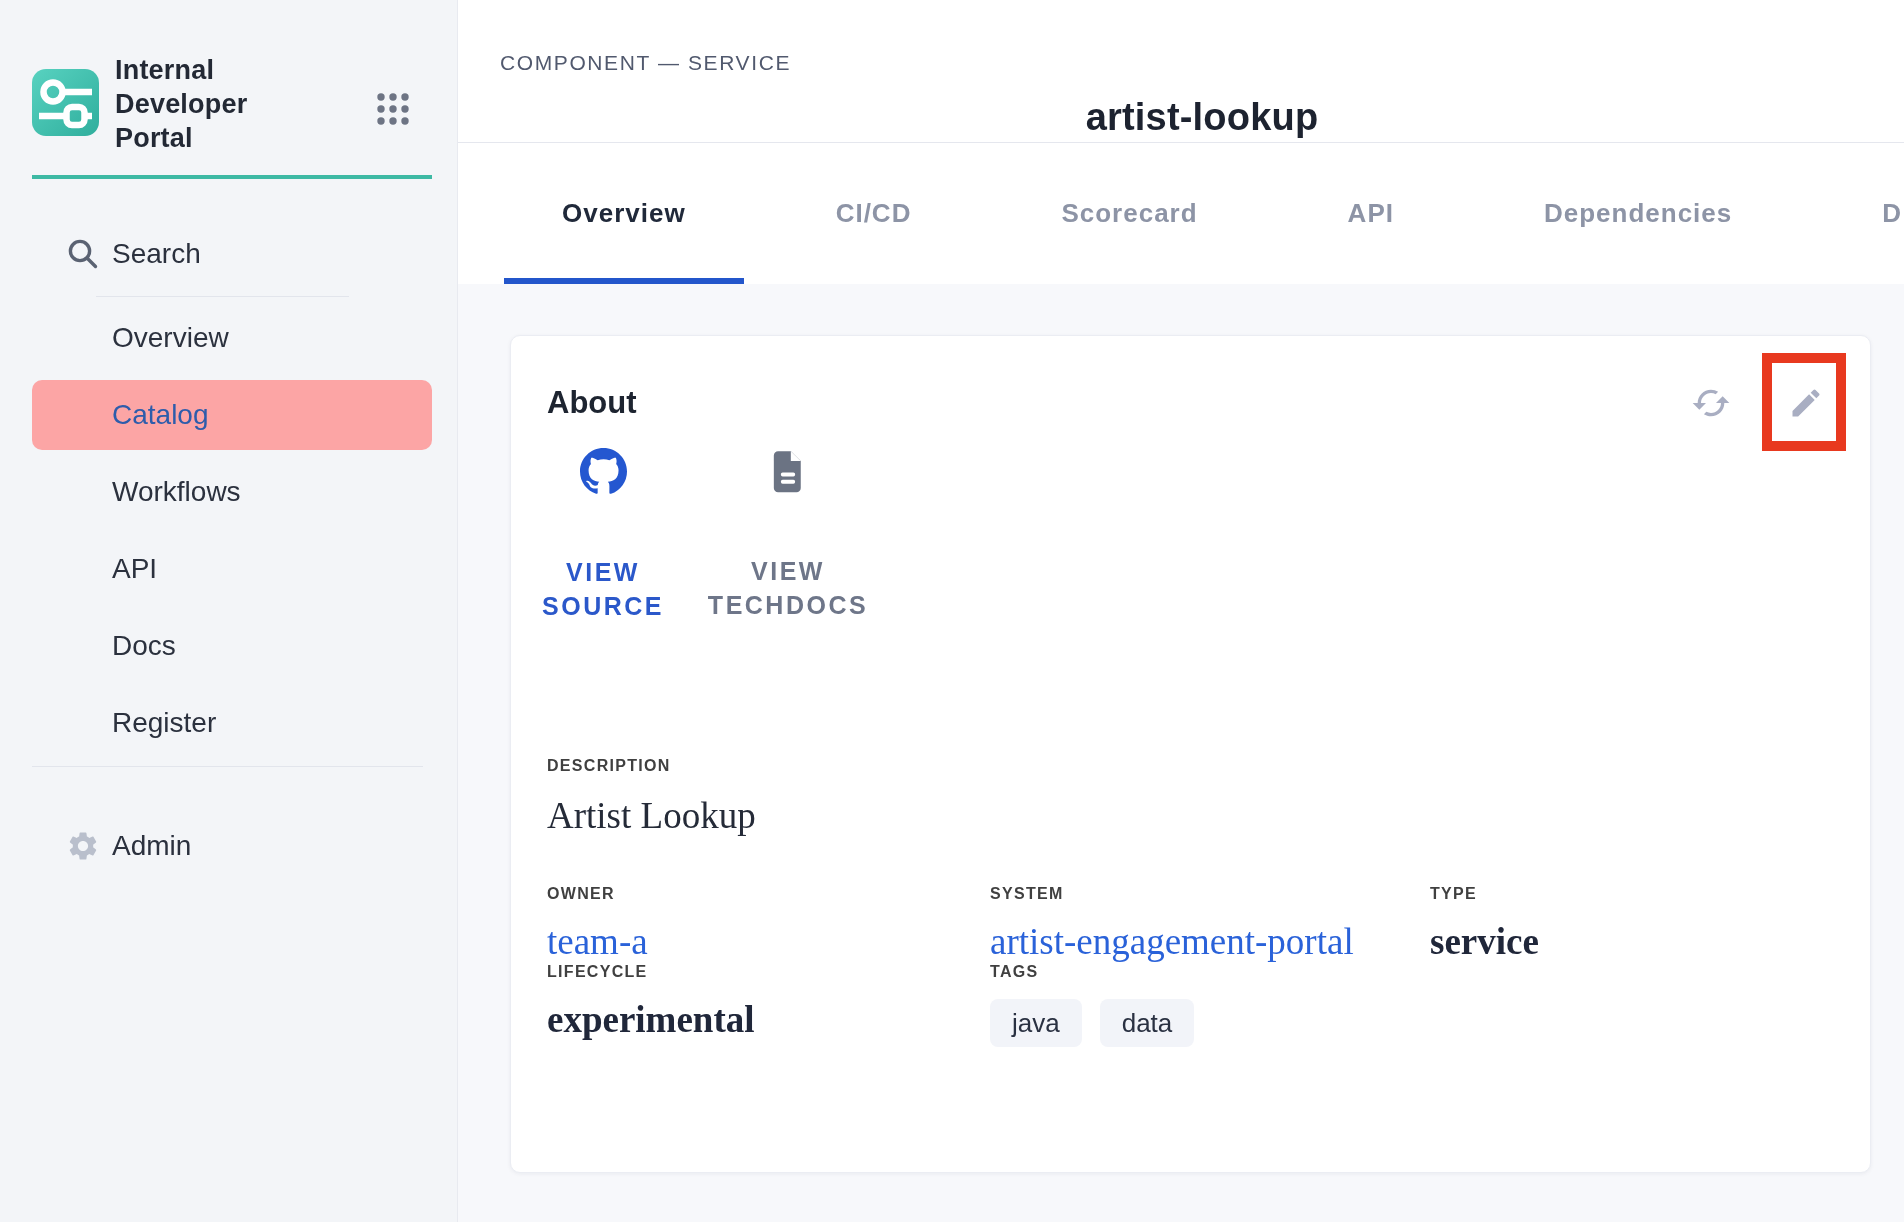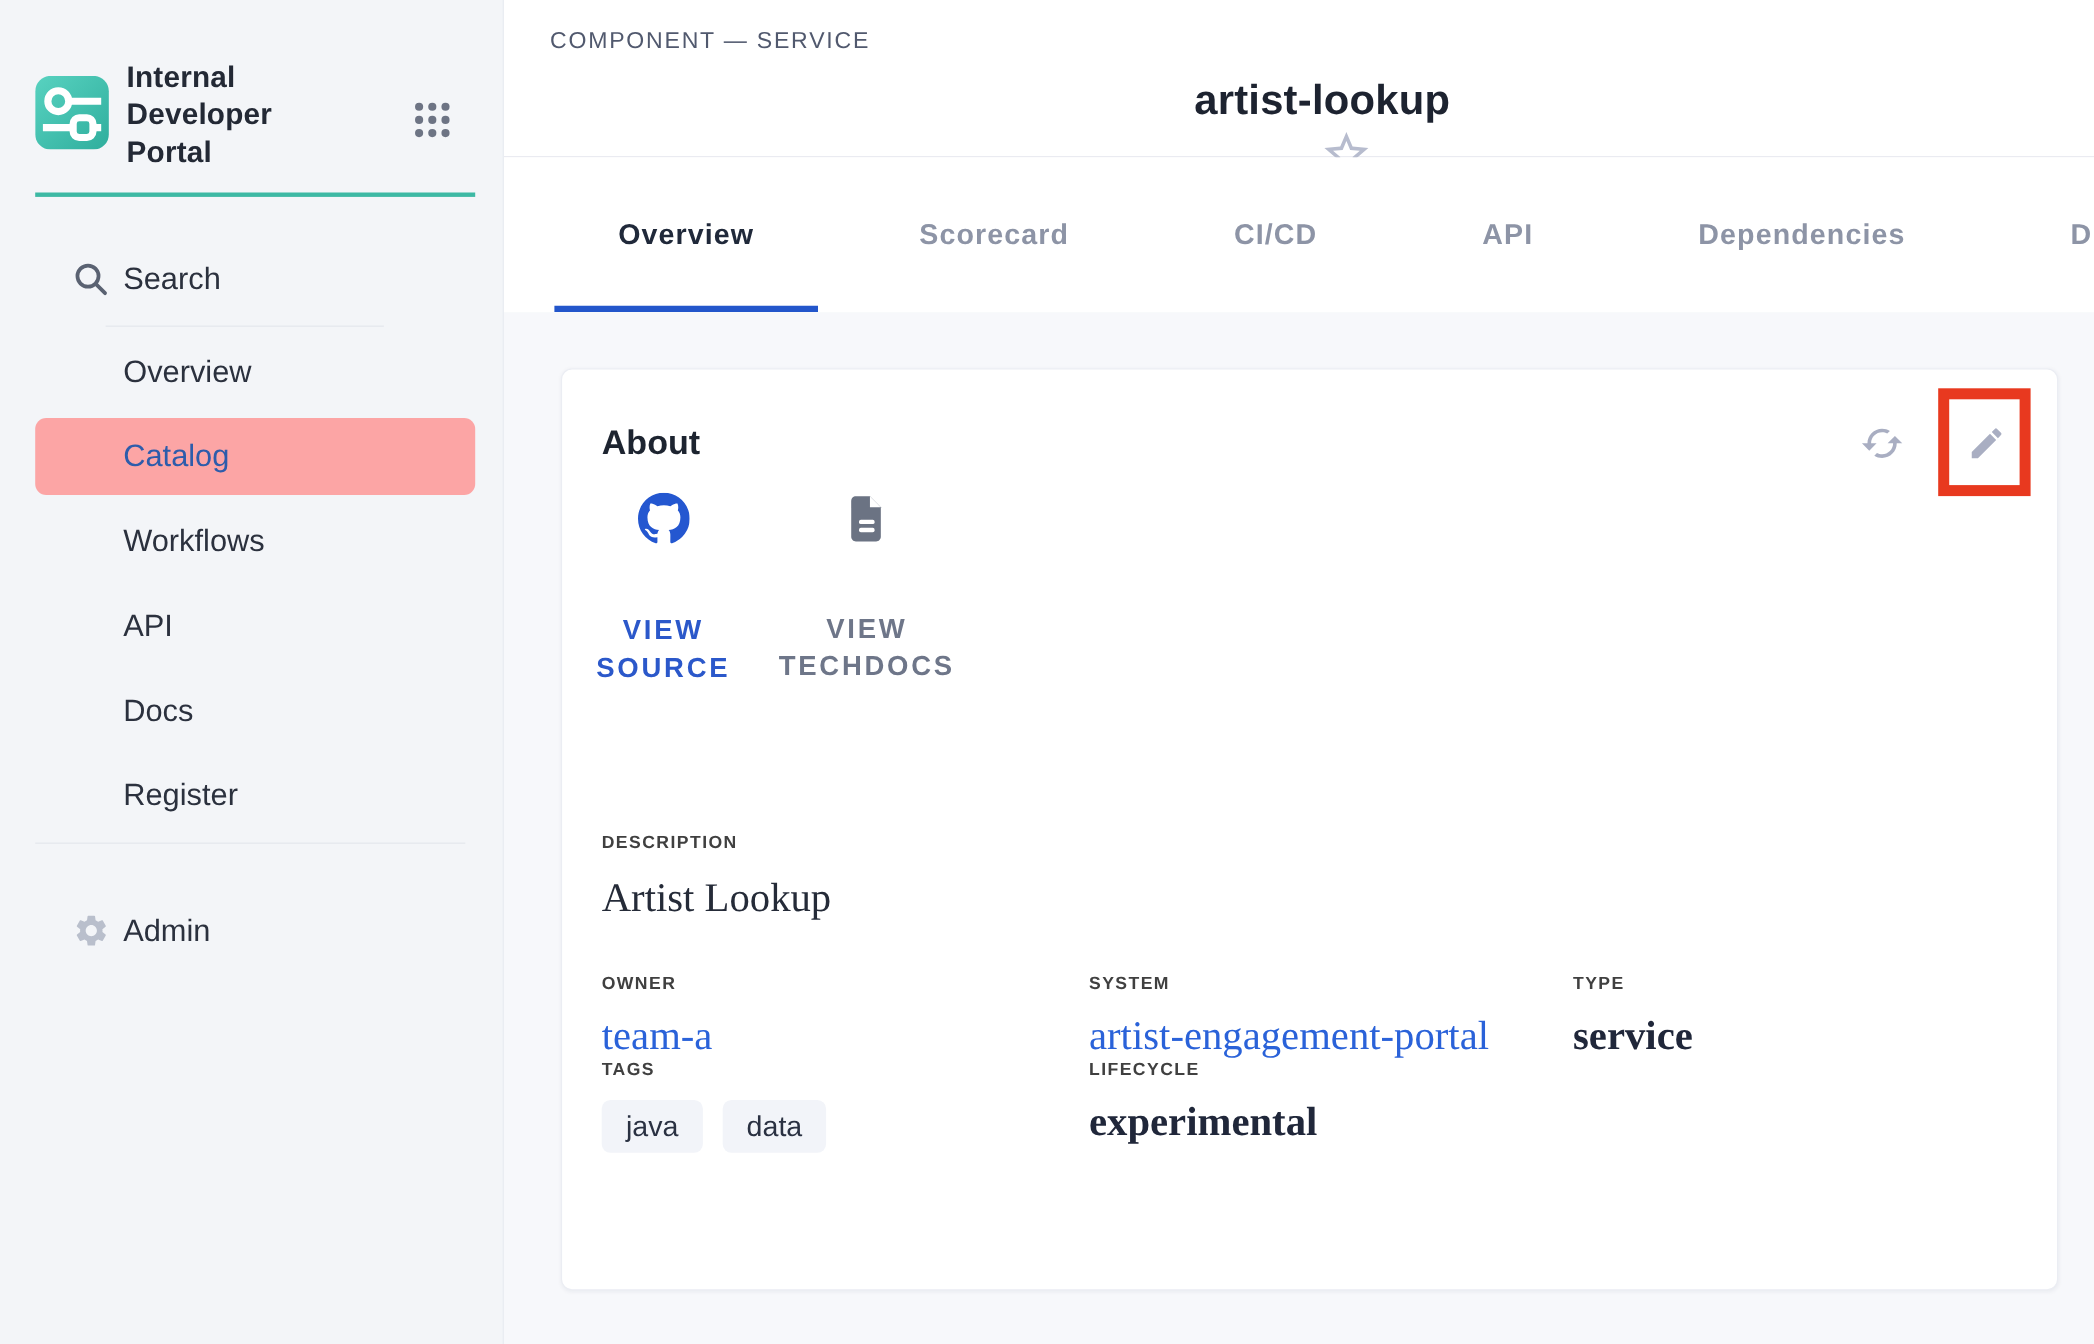--- a/index.html
+++ b/index.html
@@ -39,21 +39,21 @@
   .nav-divider.wide { margin:8px 34px 0 32px; }
   .nav-item.admin { margin-top:44px; }
 
   
   .main { flex:1; display:flex; flex-direction:column; height:1222px; overflow:hidden; }
 
   .page-header {
     background:#fff; height:143px; border-bottom:1px solid #e5e7ee;
     padding:26px 0 0 42px;
   }
-  .eyebrow { font-size:21px; letter-spacing:1.6px; color:#51596e; font-weight:500; line-height:24px; }
+  .eyebrow { font-size:21px; letter-spacing:1.6px; color:#51596e; font-weight:500; line-height:24px;margin-top:25px; }
   .title-row { display:flex; align-items:center; margin-top:18px;flex-direction:column; }
   .page-title { font-size:38px; font-weight:700; color:#1d2330; letter-spacing:.2px; line-height:48px; }
   .star-btn { margin-left:44px; background:none; border:none; cursor:pointer; display:flex; }
 
   .tabs { background:#fff; height:141px; display:flex; align-items:stretch; padding-left:46px; white-space:nowrap; }
   .tab {
     display:flex; align-items:center; padding:0 58px; margin-right:34px;
     font-size:26px; font-weight:600; letter-spacing:1px; color:#8d94a6; cursor:pointer;
   }
   .tab.active { color:#20293a; box-shadow: inset 0 -6px 0 #2356cb; }
@@ -195,22 +195,22 @@
       <button class="star-btn">
         <svg width="48" height="48" viewBox="0 0 24 24" fill="#b7bcce">
           <path d="M22 9.24l-7.19-.62L12 2 9.19 8.63 2 9.24l5.46 4.73L5.82 21 12 17.27 18.18 21l-1.63-7.03L22 9.24zM12 15.4l-3.76 2.27 1-4.28-3.32-2.88 4.38-.38L12 6.1l1.71 4.04 4.38.38-3.32 2.88 1 4.28L12 15.4z"></path>
         </svg>
       </button>
     </div>
   </header>
 
   <div class="tabs">
     <div class="tab active">Overview</div>
+    <div class="tab">CI/CD</div>
     <div class="tab">Scorecard</div>
-    <div class="tab">CI/CD</div>
     <div class="tab">API</div>
     <div class="tab">Dependencies</div>
     <div class="tab">D</div>
   </div>
 
   <div class="content">
     <section class="card">
 
       <h2 class="card-title">About</h2>
 
@@ -261,30 +261,30 @@
         </div>
         <div>
           <div class="field-label">SYSTEM</div>
           <div class="field-value link">artist-engagement-portal</div>
         </div>
         <div>
           <div class="field-label">TYPE</div>
           <div class="field-value semibold">service</div>
         </div>
         <div>
+          <div class="field-label">LIFECYCLE</div>
+          <div class="field-value bold">experimental</div>
+        </div>
+        <div>
           <div class="field-label">TAGS</div>
           <div class="chips">
             <span class="chip">java</span>
             <span class="chip">data</span>
           </div>
         </div>
-        <div>
-          <div class="field-label">LIFECYCLE</div>
-          <div class="field-value bold">experimental</div>
-        </div>
         <div></div>
       </div>
 
     </section>
   </div>
 </div>
 
 <div class="annotation-box"></div>
 
 </body></html>

